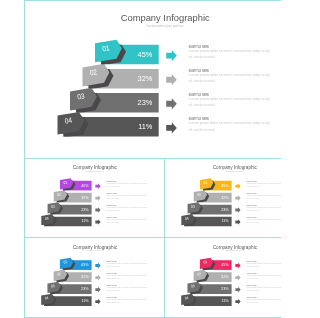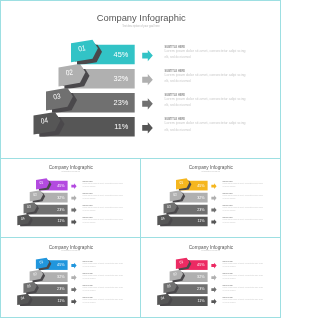--- a/index.html
+++ b/index.html
@@ -1,18 +1,18 @@
 <!DOCTYPE html>
 <html><head>
 <meta charset="utf-8">
 <style>
   html,body{margin:0;padding:0;background:#fff;}
   body{width:281px;height:318px;font-family:"Liberation Sans",sans-serif;overflow:hidden;}
   .wrap{position:relative;width:281px;height:318px;background:#fff;}
-  .panel{position:absolute;background:#fff;box-sizing:border-box;overflow:hidden;}
+  .panel{position:absolute;background:#fff;box-sizing:border-box;overflow:hidden;margin-left:24px;}
   .main{left:0;top:0;width:281px;height:159px;border:1px solid #9ddfe2;}
   .tl{left:0;top:158px;width:141px;height:80px;border:1px solid #9ddfe2;}
   .tr{left:140px;top:158px;width:141px;height:80px;border:1px solid #9ddfe2;}
   .bl{left:0;top:237px;width:141px;height:81px;border:1px solid #9ddfe2;}
   .br{left:140px;top:237px;width:141px;height:81px;border:1px solid #9ddfe2;}
   svg{display:block;}
 </style>
 </head>
 <body>
 

